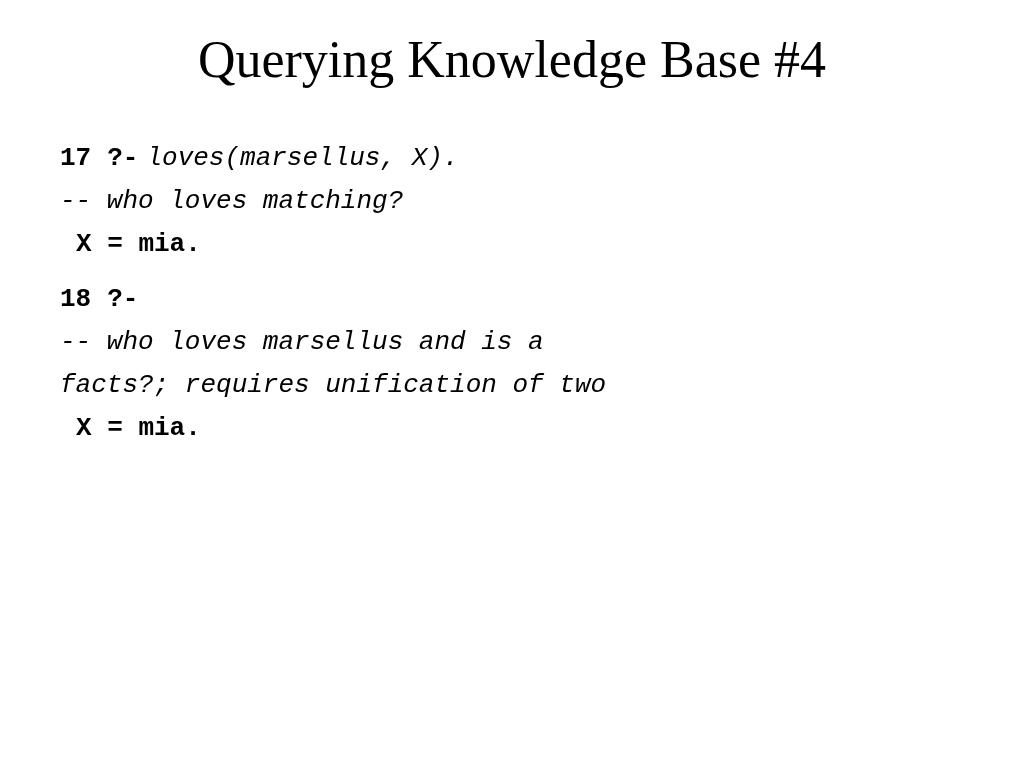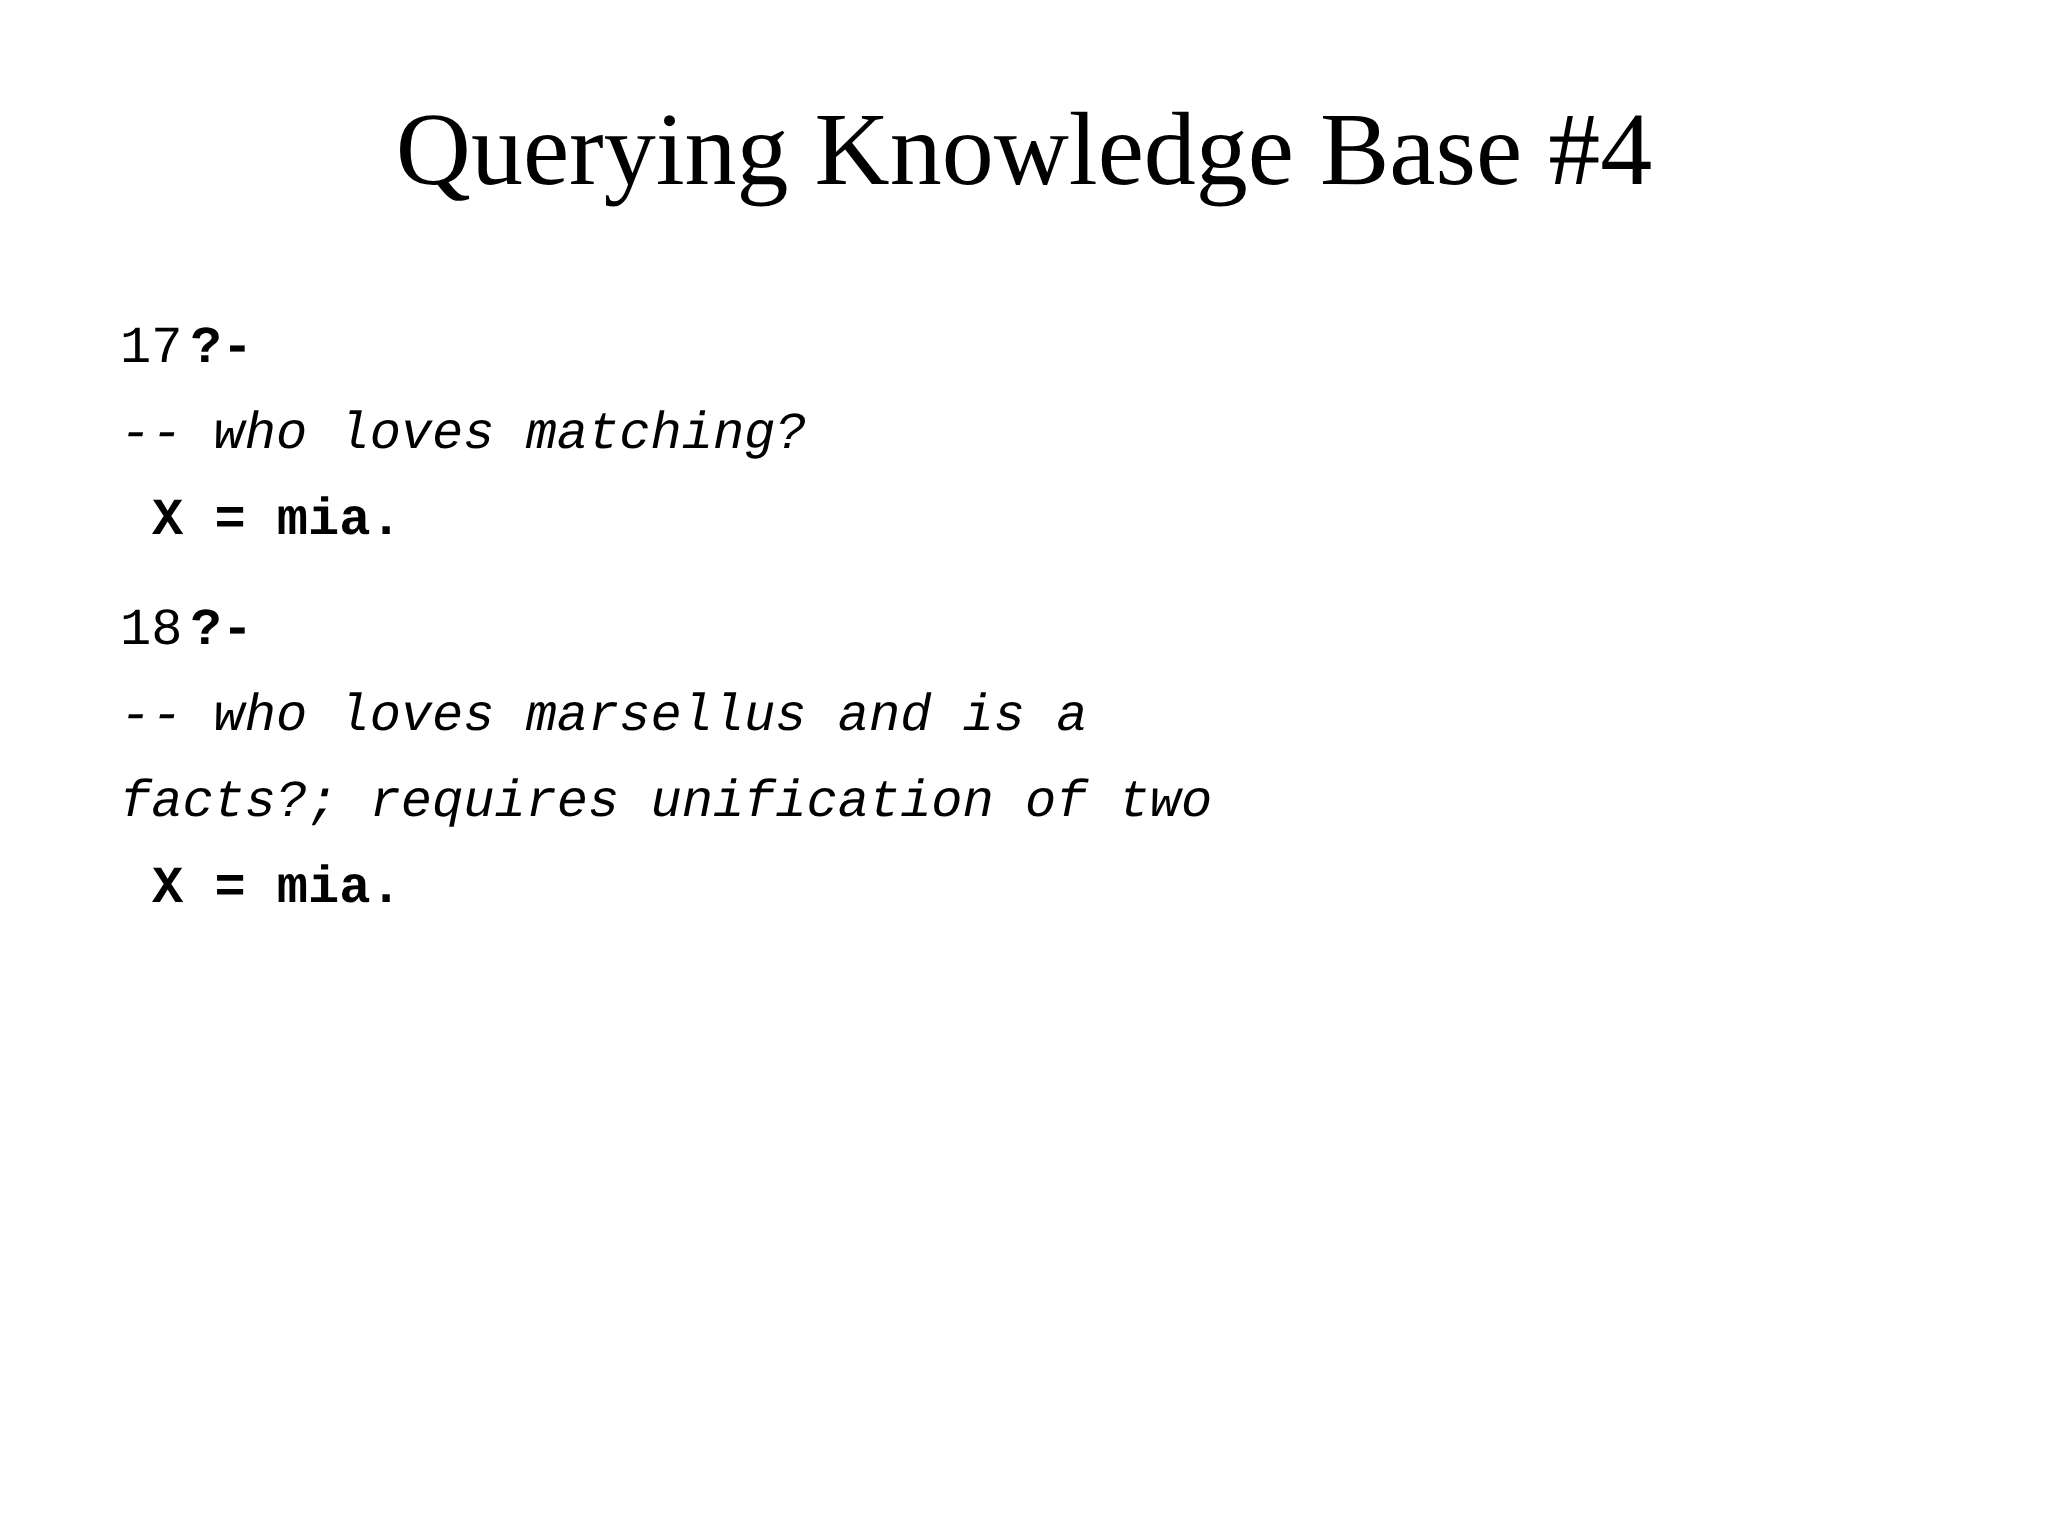--- a/index.html
+++ b/index.html
@@ -12,21 +12,21 @@
       width: 1024px;
       height: 768px;
       background-color: #ffffff;
       font-family: Georgia, 'Times New Roman', serif;
       overflow: hidden;
     }
 
     .page-container {
       width: 1024px;
       height: 768px;
-      padding: 46px 60px 40px 60px;
+      padding: 30px 60px 40px 60px;
       display: flex;
       flex-direction: column;
     }
 
     .title {
       font-size: 52px;
       font-weight: normal;
       text-align: center;
       margin-bottom: 50px;
       color: #000000;
@@ -48,22 +48,22 @@
       font-style: italic;
     }
 
     .query-line {
       display: flex;
       align-items: baseline;
       margin-bottom: 4px;
     }
 
     .query-number {
-      font-weight: normal;
-      margin-right: 4px;
+      font-weight: bold;
+      margin-right: 16px;
     }
 
     .query-prompt {
       font-weight: bold;
       margin-right: 8px;
     }
 
     .query-text {
       font-style: italic;
       font-weight: normal;
@@ -86,20 +86,21 @@
 
 <div class="page-container">
 
   <h1 class="title">Querying Knowledge Base #4</h1>
 
   <div class="content">
 
     <div class="query-line">
       <span class="bold query-number">17</span>
       <span class="bold query-prompt"> ?- </span>
+      <span class="italic query-text">loves(marsellus, X).</span>
     </div>
 
     <div class="comment-line">-- who loves matching?</div>
 
     <div class="result-line">X = mia.</div>
 
     <div class="query-line">
       <span class="bold query-number">18</span>
       <span class="bold query-prompt"> ?- </span>
     </div>

